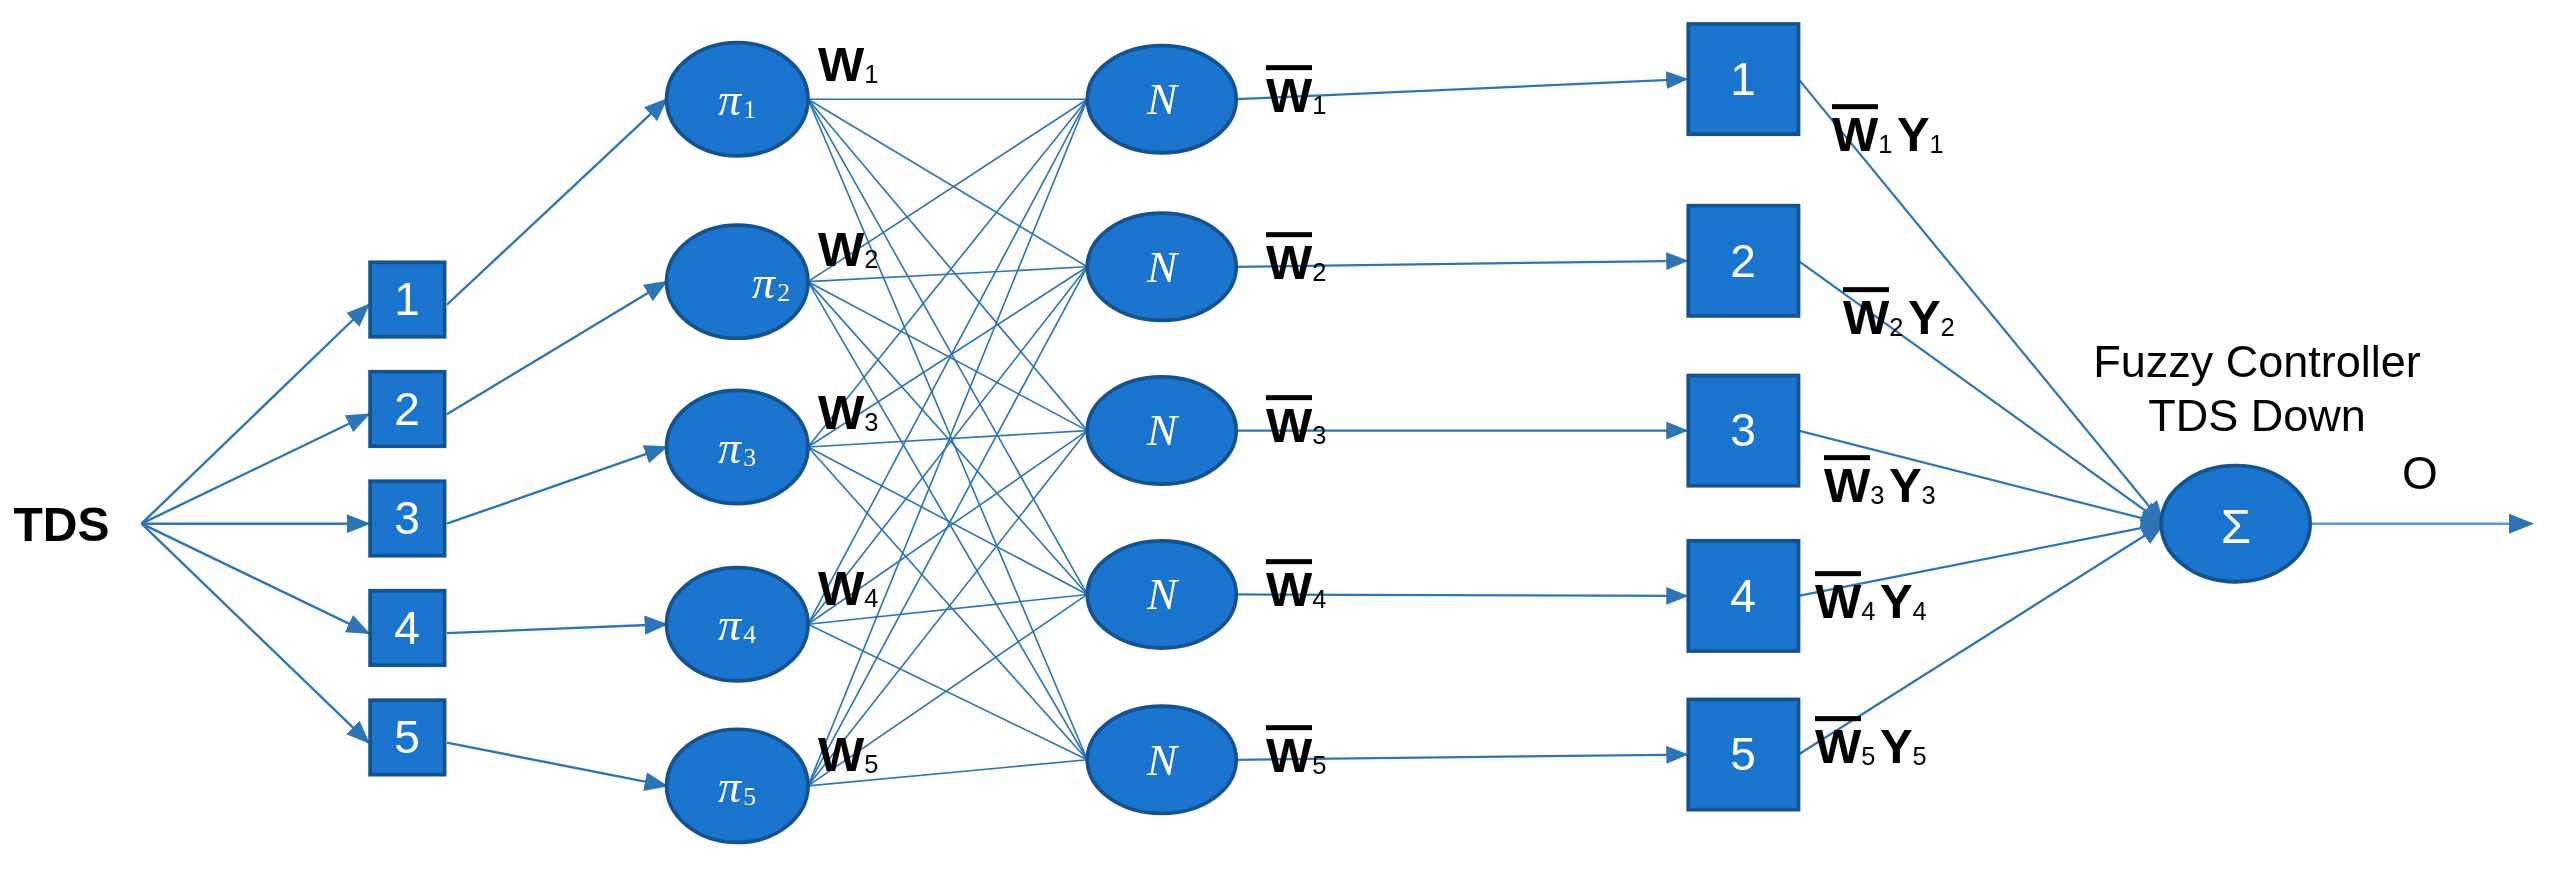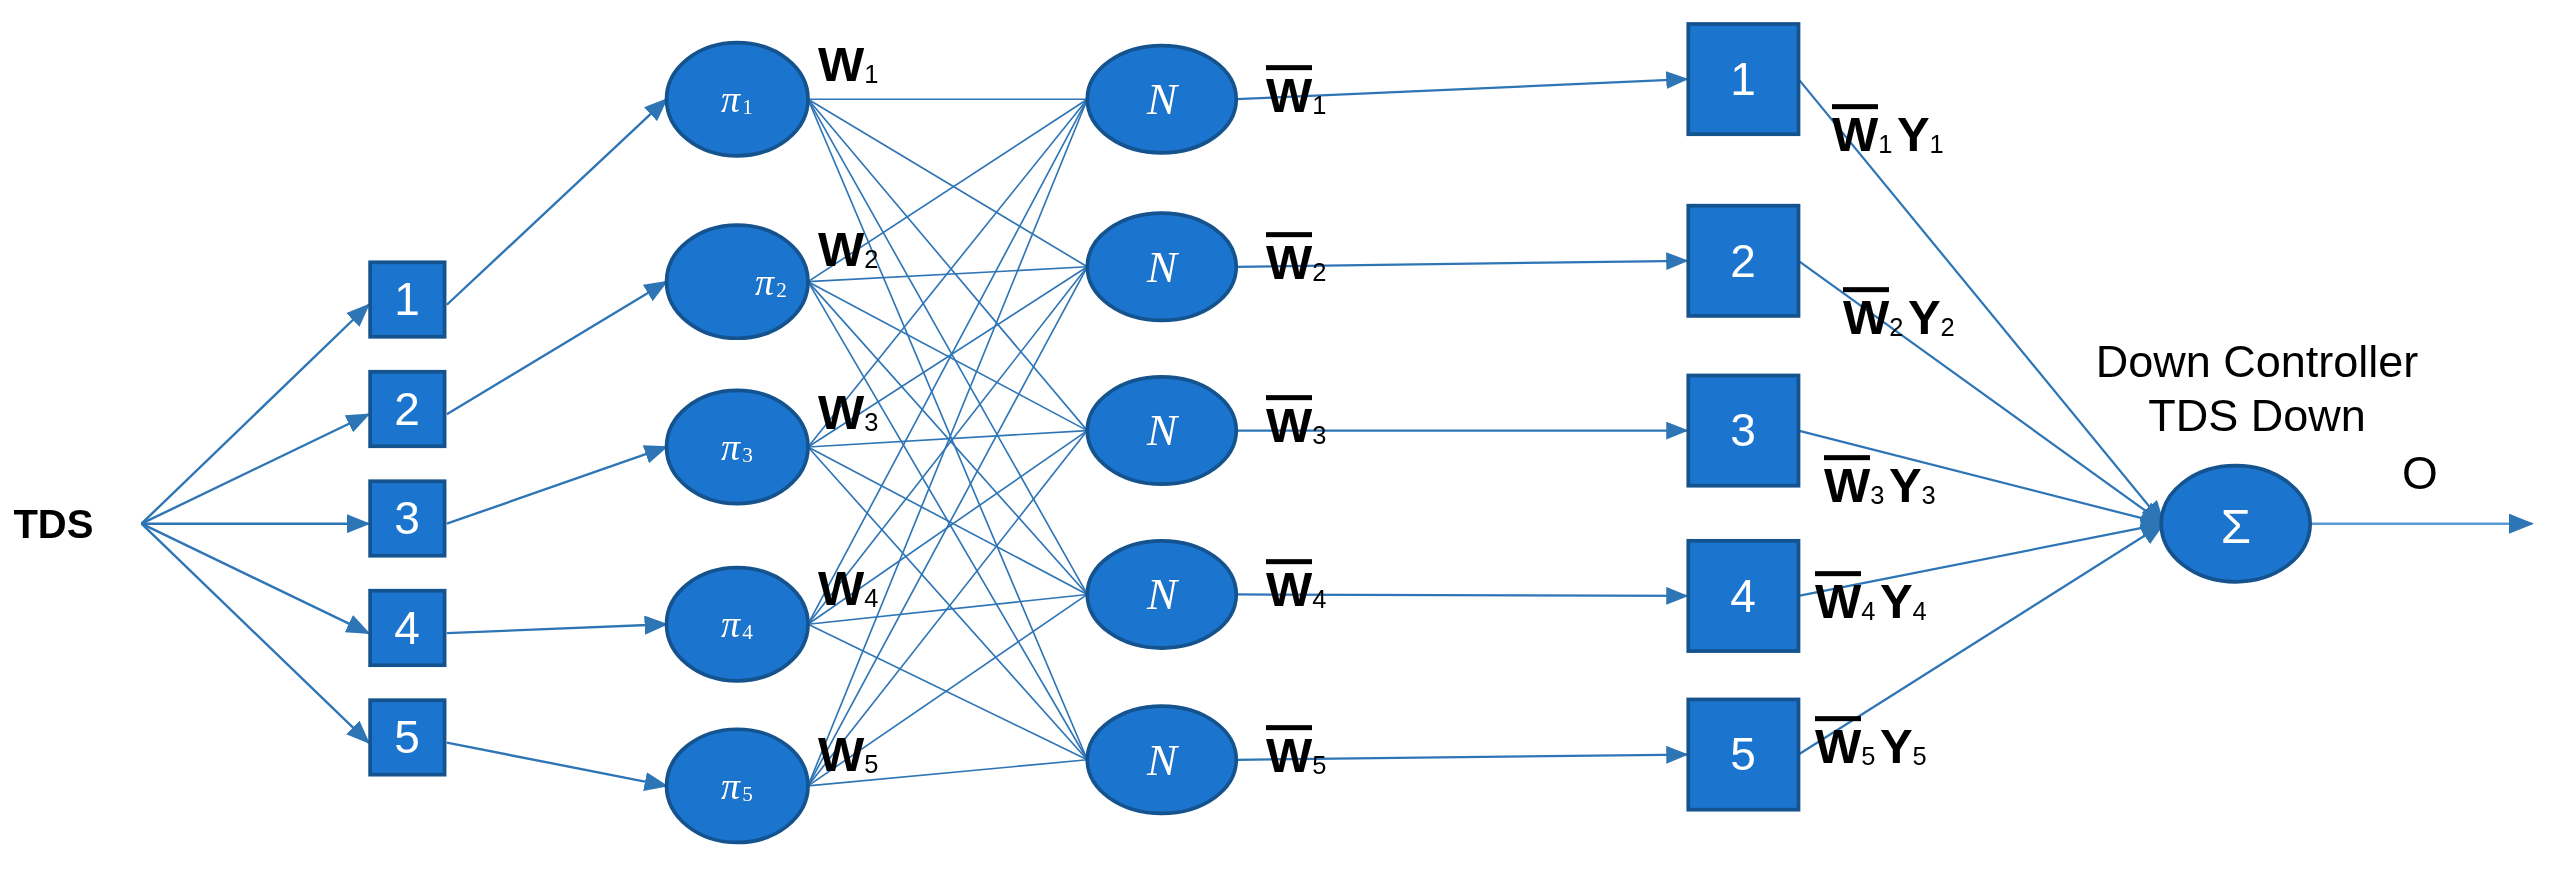--- a/index.html
+++ b/index.html
@@ -8,33 +8,33 @@
   #wires{position:absolute;left:0;top:0;width:2576px;height:891px;}
 
   .node-label{position:absolute;transform:translate(-50%,-50%);color:#fff;
     font-family:"Liberation Serif", serif;font-style:italic;white-space:nowrap;
     pointer-events:none;text-shadow:0 0 1.5px rgba(0,0,0,.15);}
 
   .sq-label{position:absolute;transform:translate(-50%,-50%);color:#fff;
     font-family:"Liberation Sans", sans-serif;font-style:normal;white-space:nowrap;
     font-size:46px;font-weight:400;pointer-events:none;}
 
-  .pi-label{font-size:38px;}
+  .pi-label{font-size:46px;}
   .pi-label sub{font-size:.56em;font-style:normal;vertical-align:baseline;
     position:relative;bottom:-0.10em;padding-left:2.2px;}
 
   .n-label{font-size:45px;}
 
   .sig-label{font-size:49px;font-style:normal;
     font-family:"Liberation Sans", sans-serif;}
 
   .txt{position:absolute;color:#000;white-space:nowrap;
     font-family:"Liberation Sans", sans-serif;}
 
-  .tds-in{font-size:40px;font-weight:bold;transform:translate(0,-50%);}
+  .tds-in{font-size:48px;font-weight:bold;transform:translate(0,-50%);}
 
   .wlab{font-size:49px;font-weight:600;transform:translate(0,-50%);}
   .wlab sub{font-size:.52em;font-weight:400;vertical-align:baseline;
     position:relative;bottom:-0.08em;}
 
   .wbar{font-size:49px;font-weight:600;transform:translate(0,-50%);}
   .wbar .ov{border-top:5.2px solid #000;padding-top:0.7px;display:inline-block;line-height:1.02;}
   .wbar sub{font-size:.52em;font-weight:400;vertical-align:baseline;
     position:relative;bottom:-0.08em;border-top:none;}
   .wbar .yy{padding-left:4.5px;}
@@ -199,20 +199,20 @@
 
   <div class="txt wbar" style="left:1832px;top:133px;"><span class="ov"><span>W</span></span><sub>1</sub><span class="yy">Y</span><sub>1</sub></div>
   <div class="txt wbar" style="left:1815px;top:316px;margin-left:28px;"><span class="ov"><span>W</span></span><sub>2</sub><span class="yy">Y</span><sub>2</sub></div>
   <div class="txt wbar" style="left:1824px;top:484px;"><span class="ov"><span>W</span></span><sub>3</sub><span class="yy">Y</span><sub>3</sub></div>
   <div class="txt wbar" style="left:1815px;top:600px;"><span class="ov"><span>W</span></span><sub>4</sub><span class="yy">Y</span><sub>4</sub></div>
   <div class="txt wbar" style="left:1815px;top:745px;"><span class="ov"><span>W</span></span><sub>5</sub><span class="yy">Y</span><sub>5</sub></div>
 
   <div class="node-label sig-label" style="left:2236px;top:526px;">Σ</div>
 
   <div class="txt ctrl" style="left:2257px;top:335px;">
-    <div>Down Controller</div>
+    <div>Fuzzy Controller</div>
     <div>TDS Down</div>
   </div>
 
   <div class="txt olab" style="left:2420px;top:473px;">O</div>
 
 </div>
 
 
 </body></html>

